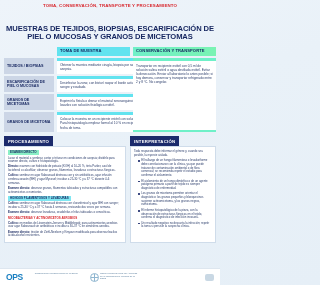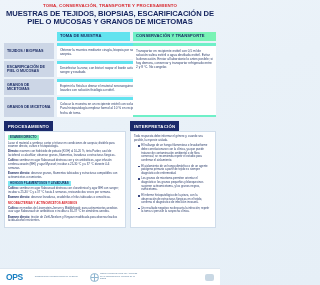--- a/index.html
+++ b/index.html
@@ -12,21 +12,21 @@
   .page{position:relative;width:220px;height:285px;}
 
   
   .header{padding:3px 6px 2px;text-align:center;}
   .kicker{
     font-size:4.4px;font-weight:bold;color:#d8262c;letter-spacing:.15px;
     line-height:1.25;text-transform:uppercase;
   }
   .title{
     font-size:7.6px;font-weight:bold;color:#14245e;letter-spacing:-.1px;
-    line-height:1.12;margin-top:1px;text-transform:uppercase;
+    line-height:1.12;margin-top:16px;text-transform:uppercase;
   }
 
   
   .table{position:relative;margin:3px 4px 0 4px;}
   .thead{display:flex;gap:3px;padding-left:53px;}
   .th{
     font-size:4.1px;font-weight:bold;color:#14245e;letter-spacing:.1px;
     padding:2.5px 3px;line-height:1.15;text-transform:uppercase;
     box-sizing:border-box;
   }
@@ -88,21 +88,21 @@
     width:1.5px;height:1.5px;border-radius:50%;background:#1b2a6b;
   }
 
   
   .footer{
     position:absolute;left:0;bottom:0;width:220px;height:17px;
     background:#ffffff;border-top:.5px solid #dde6ef;
     display:flex;align-items:center;justify-content:space-between;
     padding:0 6px;box-sizing:border-box;
   }
-  .logos{display:flex;align-items:center;gap:12px;}
+  .logos{display:flex;align-items:flex-start;gap:12px;}
   .ops{
     font-size:8.5px;font-weight:bold;color:#1a7fc1;letter-spacing:-.4px;
     line-height:1;
   }
   .ops-sub{font-size:2.4px;color:#5b7f9e;line-height:1.15;max-width:46px;}
   .who{display:flex;align-items:center;gap:1.5px;}
   .who-txt{font-size:2.4px;color:#5b7f9e;line-height:1.15;max-width:40px;}
   .globe{width:7px;height:7px;border-radius:50%;border:.6px solid #8fb6d0;position:relative;}
   .globe:before{content:"";position:absolute;left:50%;top:0;width:.5px;height:100%;background:#8fb6d0;}
   .globe:after{content:"";position:absolute;top:50%;left:0;height:.5px;width:100%;background:#8fb6d0;}

